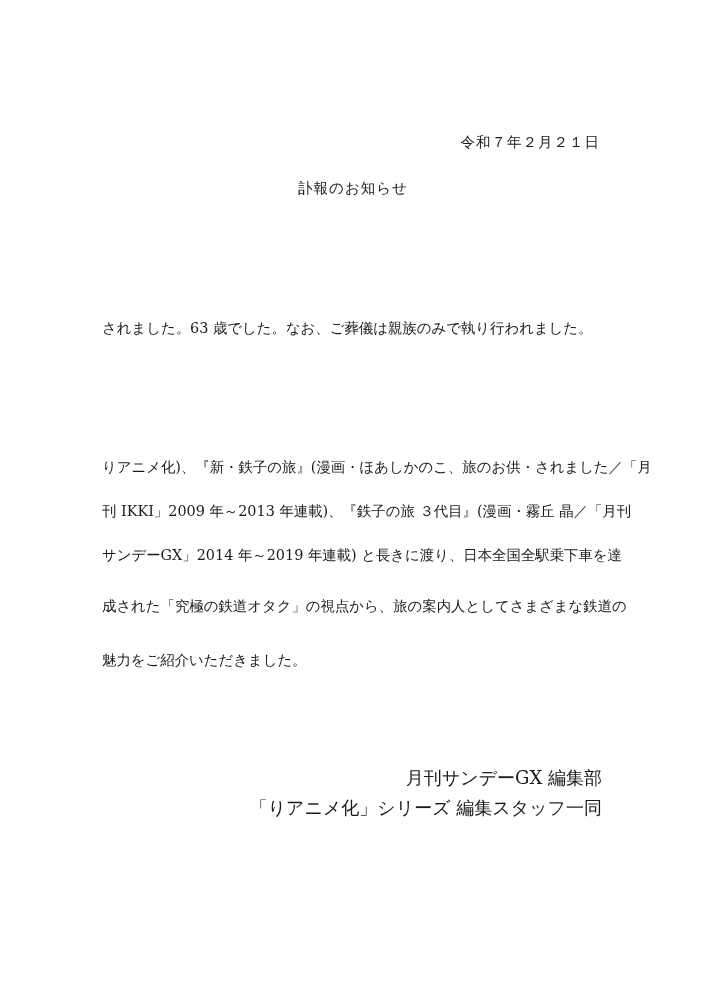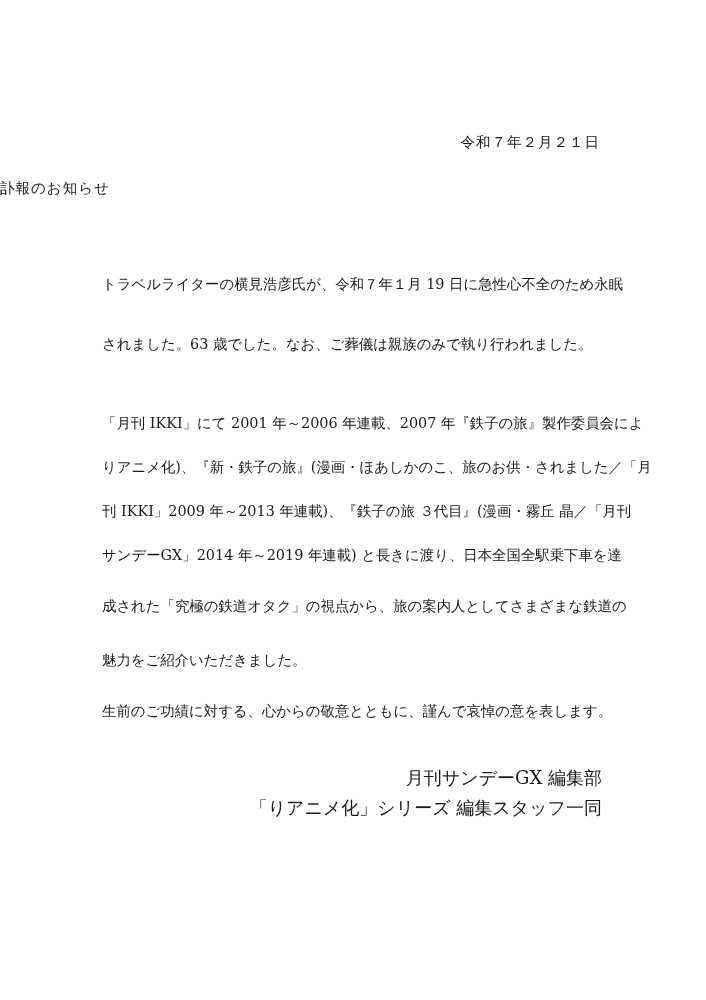--- a/index.html
+++ b/index.html
@@ -28,21 +28,21 @@
       right: 106px;
       font-size: 14.5px;
       letter-spacing: 1px;
       white-space: nowrap;
     }
     .title {
       position: absolute;
       top: 179px;
       left: 0;
       width: 706px;
-      text-align: left;
+      text-align: center;
       font-size: 14.5px;
       letter-spacing: 1px;
       white-space: nowrap;
     }
     .line {
       position: absolute;
       left: 102px;
       font-size: 14.4px;
       white-space: nowrap;
       line-height: 20px;
@@ -54,25 +54,22 @@
       white-space: nowrap;
     }
   </style>
 </head>
 <body>
 
 <div class="page">
   <div class="date">令和７年２月２１日</div>
   <div class="title">訃報のお知らせ</div>
 
-  <div class="line" style="top:274px">トラベルライターの横見浩彦氏が、令和７年１月 19 日に急性心不全のため永眠</div>
-  <div class="line" style="top:334px">されました。63 歳でした。なお、ご葬儀は親族のみで執り行われました。</div>
-  <div class="line" style="top:413px">「月刊 IKKI」にて 2001 年～2006 年連載、2007 年『鉄子の旅』製作委員会によ</div>
+  <div class="line" style="top:318px">されました。63 歳でした。なお、ご葬儀は親族のみで執り行われました。</div>
   <div class="line" style="top:457px">りアニメ化)、『新・鉄子の旅』(漫画・ほあしかのこ、旅のお供・されました／「月</div>
   <div class="line" style="top:501px">刊 IKKI」2009 年～2013 年連載)、『鉄子の旅 ３代目』(漫画・霧丘 晶／「月刊</div>
   <div class="line" style="top:545px">サンデーGX」2014 年～2019 年連載) と長きに渡り、日本全国全駅乗下車を達</div>
   <div class="line" style="top:596px">成された「究極の鉄道オタク」の視点から、旅の案内人としてさまざまな鉄道の</div>
   <div class="line" style="top:650px">魅力をご紹介いただきました。</div>
-  <div class="line" style="top:701px">生前のご功績に対する、心からの敬意とともに、謹んで哀悼の意を表します。</div>
 
   <div class="sig" style="top:766px">月刊サンデーGX 編集部</div>
   <div class="sig" style="top:796px">「りアニメ化」シリーズ 編集スタッフ一同</div>
 </div>
 
 </body></html>

